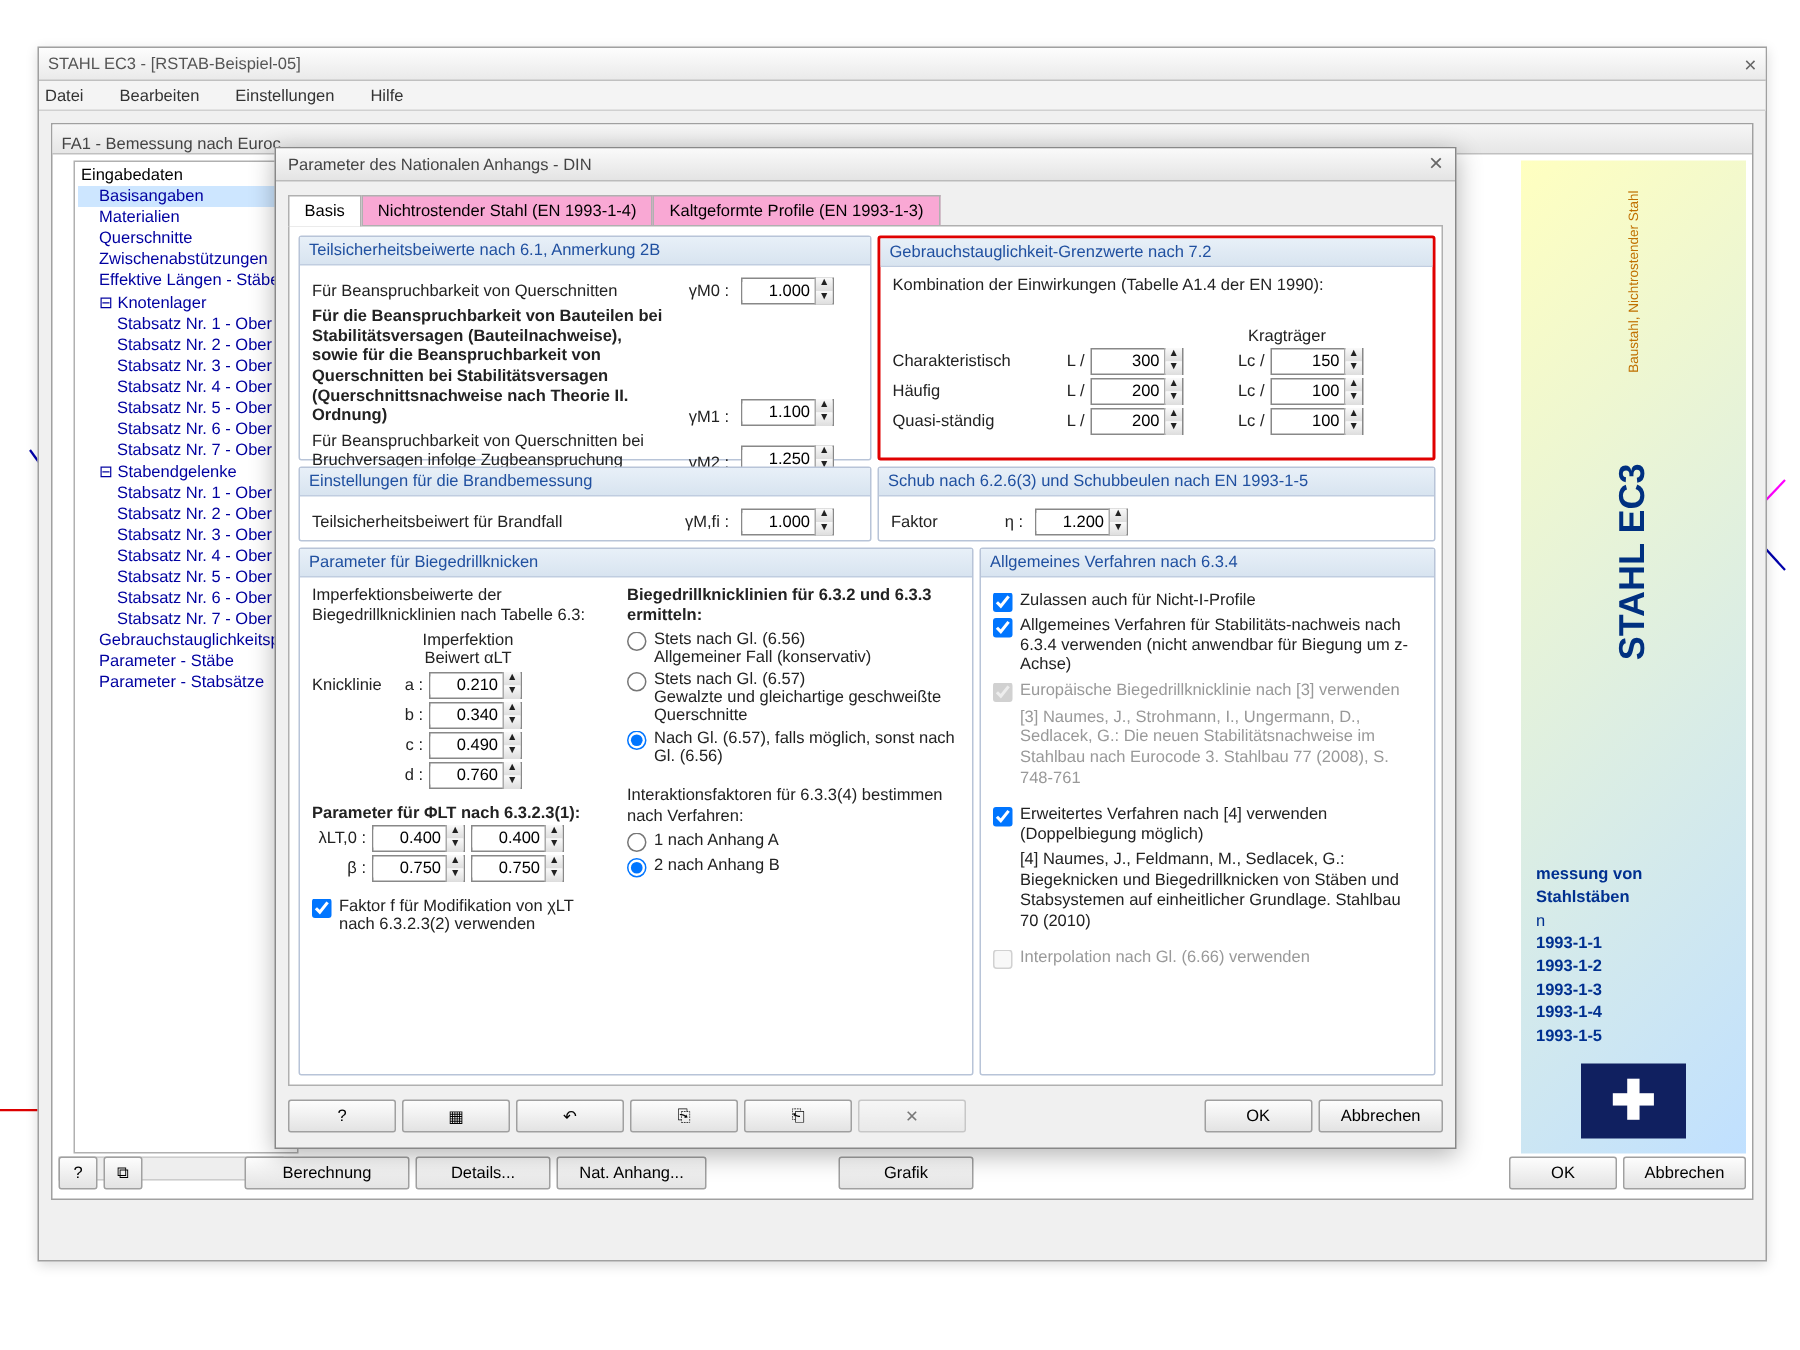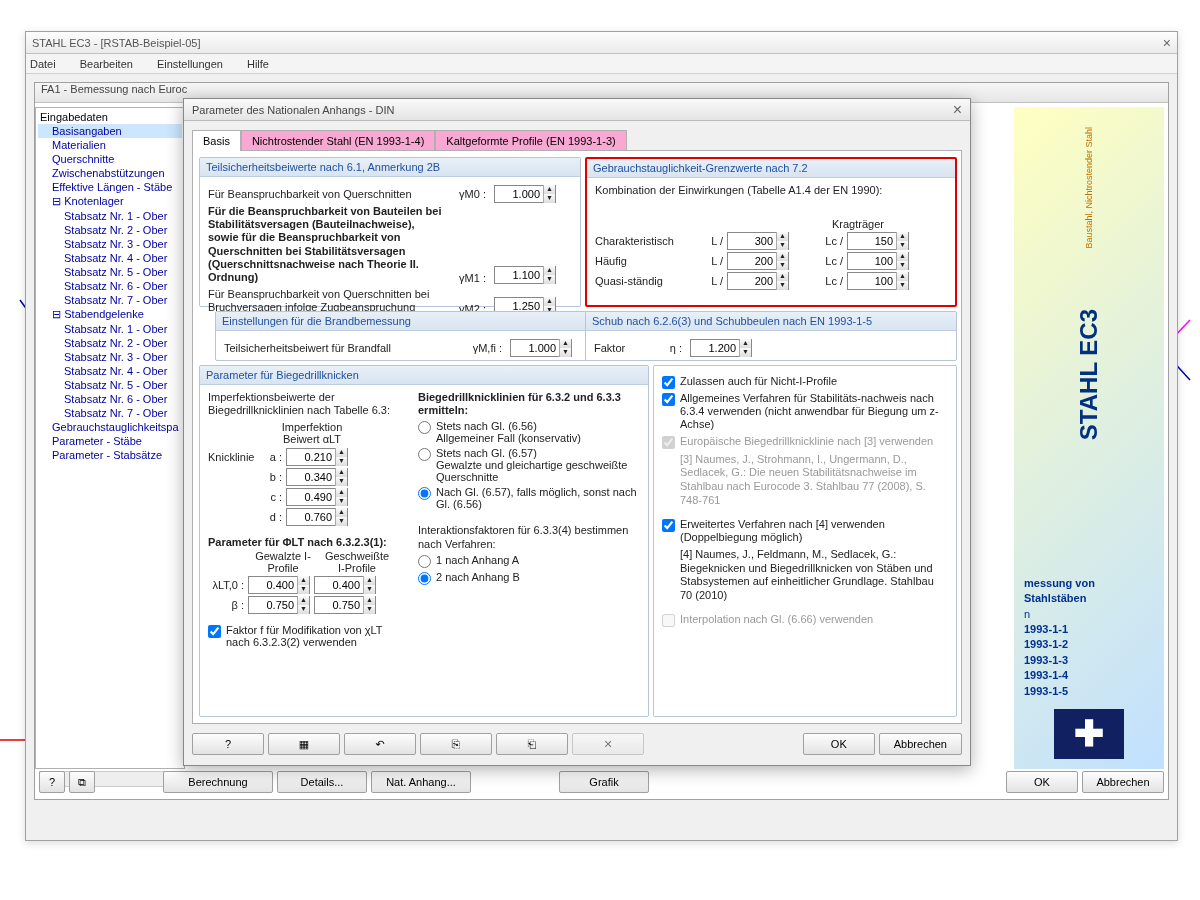--- a/index.html
+++ b/index.html
@@ -5,23 +5,23 @@
 * { box-sizing: border-box; margin: 0; padding: 0; font-family: "Segoe UI", Tahoma, sans-serif; font-size: 11px; }
 body { background: #fff; overflow: hidden; width: 1200px; height: 900px; position: relative; }
 
 .app-window { position: absolute; left: 25px; top: 31px; width: 1153px; height: 810px; border: 1px solid #a0a0a0; background: #f0f0f0; box-shadow: 0 2px 8px rgba(0,0,0,0.15); }
 .app-titlebar { height: 22px; background: linear-gradient(#fdfdfd,#eaeaea); border-bottom: 1px solid #c0c0c0; display: flex; align-items: center; padding: 0 6px; color: #555; }
 .app-titlebar .close { margin-left: auto; font-size: 14px; cursor: pointer; color: #666; }
 .app-menubar { height: 20px; background: #f4f4f4; border-bottom: 1px solid #d0d0d0; display: flex; align-items: center; padding: 0 4px; gap: 24px; color: #333; }
 .app-menubar span { cursor: default; }
 
 .main-area { position: absolute; left: 8px; top: 50px; right: 8px; bottom: 40px; border: 1px solid #a0a0a0; background: #fff; }
-.main-titlebar { height: 20px; background: linear-gradient(#f6f6f6,#e6e6e6); border-bottom: 1px solid #c0c0c0; display: flex; align-items: flex-start; padding: 0 6px; color: #444; }
-
-.tree-pane { position: absolute; left: 0; top: 24px; width: 150px; bottom: 30px; border: 1px solid #b0b0b0; background: #fff; overflow: hidden; }
+.main-titlebar { height: 20px; background: linear-gradient(#f6f6f6,#e6e6e6); border-bottom: 1px solid #c0c0c0; display: flex; align-items: flex-end; padding: 0 6px; color: #444; }
+
+.tree-pane { position: absolute; left: 14px; top: 24px; width: 150px; bottom: 30px; border: 1px solid #b0b0b0; background: #fff; overflow: hidden; }
 .tree-pane .tree-root { padding: 2px; }
 .tree-item { white-space: nowrap; padding: 1px 2px; color: #0000a0; cursor: default; }
 .tree-item.sel { background: #cde6ff; }
 .tree-header { color: #000; }
 
 .hscroll { position: absolute; left: 4px; bottom: 12px; width: 150px; height: 16px; background: #eee; border: 1px solid #ccc; }
 
 .right-brand { position: absolute; right: 4px; top: 24px; width: 150px; bottom: 30px; background: linear-gradient(135deg,#ffffc0,#c0e0ff); overflow: hidden; display:flex; flex-direction:column; align-items:center; justify-content:flex-start; padding-top:20px;}
 .right-brand .logo { font-size: 24px; font-weight: bold; color: #003080; writing-mode: vertical-rl; transform: rotate(180deg); margin-top:20px;}
 .right-brand .sub { font-size: 9px; color: #c07000; writing-mode: vertical-rl; transform: rotate(180deg); margin-bottom:40px;}
@@ -270,21 +270,21 @@
               <input value="100" style="">
               <span class="spin">
                 <span>▲</span>
                 <span>▼</span>
               </span>
             </span>
           </div>
       </div>
     </div>
 
-    <div class="group" style="left:22px;top:160px;width:382px;height:50px">
+    <div class="group" style="left:6px;top:160px;width:382px;height:50px">
       <div class="group-head">Einstellungen für die Brandbemessung</div>
       <div class="group-body">
           <div class="row">
             <span style="width:240px">Teilsicherheitsbeiwert für Brandfall</span>
             <span class="sym">γM,fi :</span>
             <span class="num-input">
               <input value="1.000" style="">
               <span class="spin">
                 <span>▲</span>
                 <span>▼</span>
@@ -358,25 +358,20 @@
               <span style="width:20px;text-align:right">d :</span>
               <span class="num-input">
                 <input value="0.760" style="">
                 <span class="spin">
                   <span>▲</span>
                   <span>▼</span>
                 </span>
               </span>
             </div>
           <div style="margin-top:10px;font-weight:bold">Parameter für ΦLT nach 6.3.2.3(1):</div>
-          <div class="row">
-              <span style="width:36px"></span>
-              <span style="width:70px;text-align:center;line-height:1.1">Gewalzte I-Profile</span>
-              <span style="width:70px;text-align:center;line-height:1.1">Geschweißte I-Profile</span>
-            </div>
           <div class="row">
               <span style="width:36px;text-align:right">λLT,0 :</span>
               <span class="num-input">
                 <input value="0.400" style="">
                 <span class="spin">
                   <span>▲</span>
                   <span>▼</span>
                 </span>
               </span>
               <span class="num-input">
@@ -430,20 +425,21 @@
             </label>
           <label class="radio">
               <input type="radio" name="i" checked="" style="">
               <span>2 nach Anhang B</span>
             </label>
         </div>
       </div>
     </div>
 
     <div class="group" style="left:460px;top:214px;width:304px;height:352px">
+      <div class="group-head">Allgemeines Verfahren nach 6.3.4</div>
       <div class="group-body">
         <label class="check">
             <input type="checkbox" checked="" style="">
             <span>Zulassen auch für Nicht-I-Profile</span>
           </label>
         <label class="check">
             <input type="checkbox" checked="" style="">
             <span style="line-height:1.2">Allgemeines Verfahren für Stabilitäts-nachweis nach 6.3.4 verwenden (nicht anwendbar für Biegung um z-Achse)</span>
           </label>
         <label class="check disabled">

